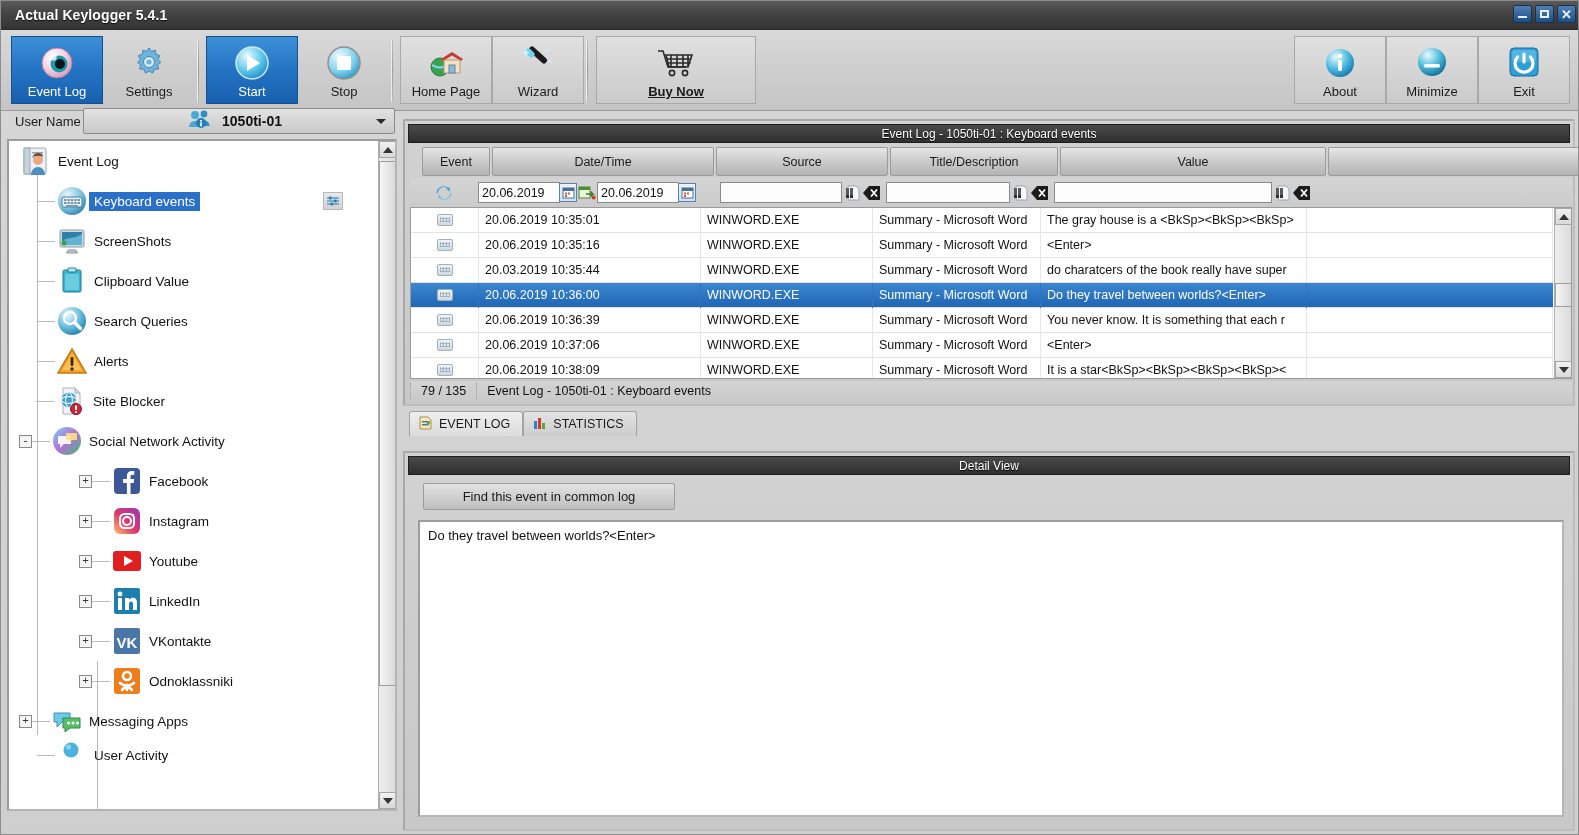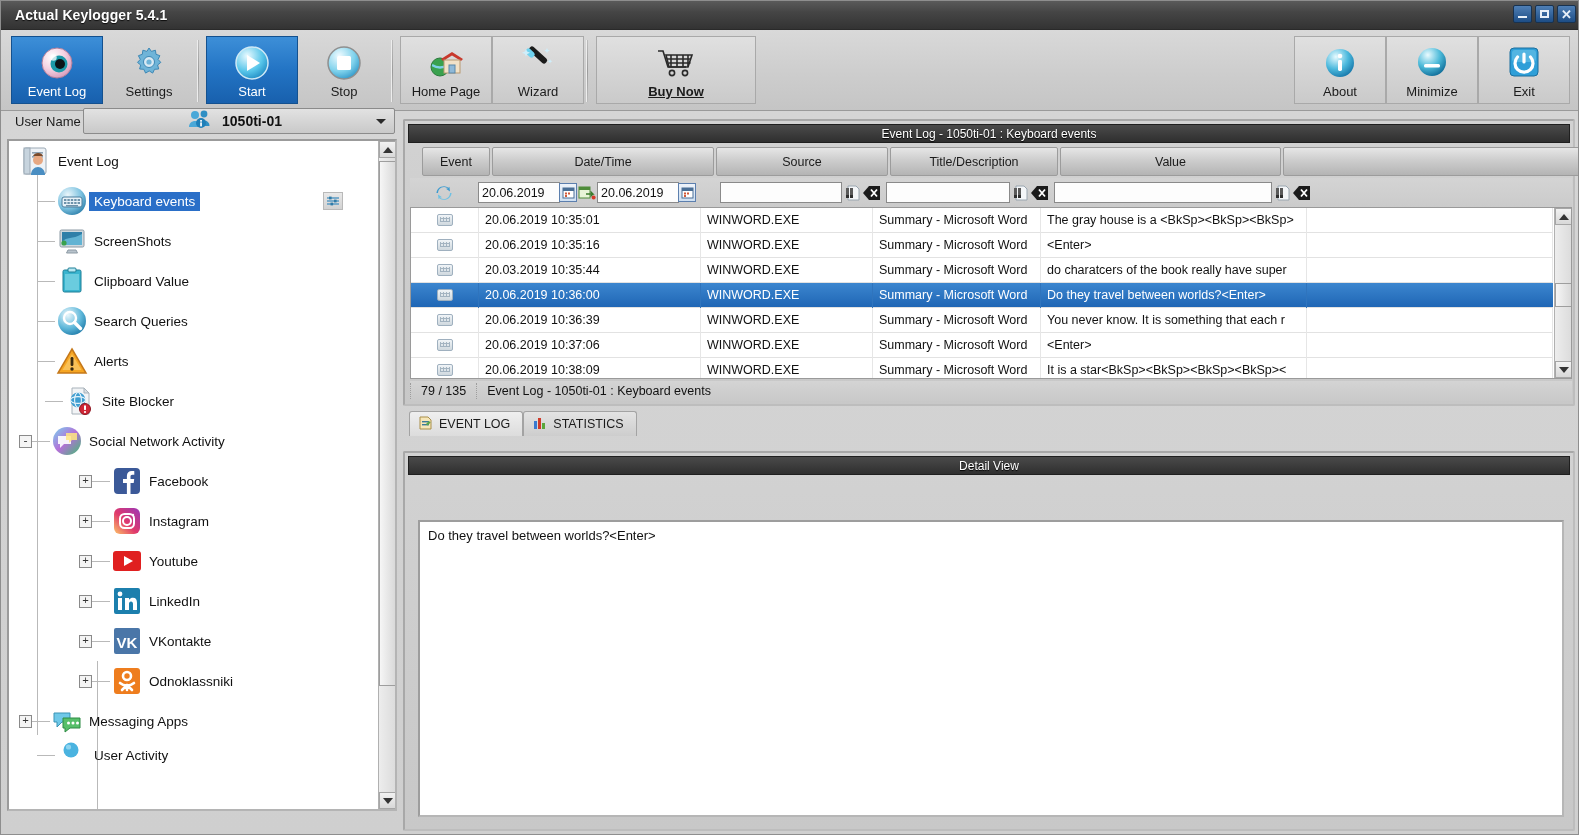--- a/index.html
+++ b/index.html
@@ -571,21 +571,21 @@
             <svg width="34" height="32" viewBox="0 0 34 32">
               <path d="M17 4l14 24H3z" fill="#f6a623" stroke="#c5781a" stroke-width="1.5"></path>
               <path d="M17 9l9.5 16h-19z" fill="#fbd27a" opacity=".6"></path>
               <rect x="15.6" y="12" width="2.8" height="9" rx="1.2" fill="#3a2a10"></rect>
               <circle cx="17" cy="24" r="1.7" fill="#3a2a10"></circle>
             </svg>
           </div>
           <div class="tlabel">Alerts</div>
         </div>
 
-        <div class="tnode" style="padding-left:36px;">
+        <div class="tnode" style="padding-left:27px;">
           <div class="hline"></div>
           <div class="ico">
             <svg width="34" height="32" viewBox="0 0 34 32">
               <path d="M9 3h12l5 5v21H9z" fill="#f2f4f6" stroke="#a8b2ba"></path>
               <path d="M21 3l5 5h-5z" fill="#d6dde2" stroke="#a8b2ba"></path>
               <circle cx="15" cy="15" r="7.5" fill="#3f9dd0"></circle>
               <g stroke="#e8f4fb" stroke-width="1.1" fill="none">
                 <ellipse cx="15" cy="15" rx="7.5" ry="3.4"></ellipse>
                   <ellipse cx="15" cy="15" rx="3.4" ry="7.5"></ellipse>
               </g>
@@ -746,21 +746,21 @@
   <div class="rightpane">
 
     <div class="groupbox logbox">
       <div class="gbcap">Event Log - 1050ti-01 : Keyboard events</div>
 
       <div class="colhdr">
         <div class="ch" style="width:68px;">Event</div>
         <div class="ch" style="width:222px;">Date/Time</div>
         <div class="ch" style="width:172px;">Source</div>
         <div class="ch" style="width:168px;">Title/Description</div>
-        <div class="ch" style="width:221px;">Value</div>
+        <div class="ch" style="width:266px;">Value</div>
         <div class="ch" style="flex:1;"></div>
       </div>
 
       <div class="filterrow">
         <div class="minibtn" style="width:68px;">
           <svg width="20" height="20" viewBox="0 0 20 20">
             <path d="M4 10a6 6 0 0 1 10-4.4l-2 .2 4 2.6-.6-4.6-.8 1A7.6 7.6 0 0 0 2.4 10z" fill="#3c9bd0"></path>
             <path d="M16 10a6 6 0 0 1-10 4.4l2-.2-4-2.6.6 4.6.8-1A7.6 7.6 0 0 0 17.6 10z" fill="#6cc1e4"></path>
           </svg>
         </div>
@@ -970,16 +970,17 @@
             <rect x="6" y="2" width="3" height="11" fill="#d03a2a"></rect>
             <rect x="10" y="7" width="3" height="6" fill="#5aa63a"></rect>
           </svg>
         </span>
         <span>STATISTICS</span>
       </div>
     </div>
 
     <div class="groupbox detailbox">
       <div class="gbcap">Detail View</div>
+      <div class="findbtn">Find this event in common log</div>
       <div class="detailtext">Do they travel between worlds?&lt;Enter&gt;</div>
     </div>
   </div>
 </div>
 
 </body></html>

